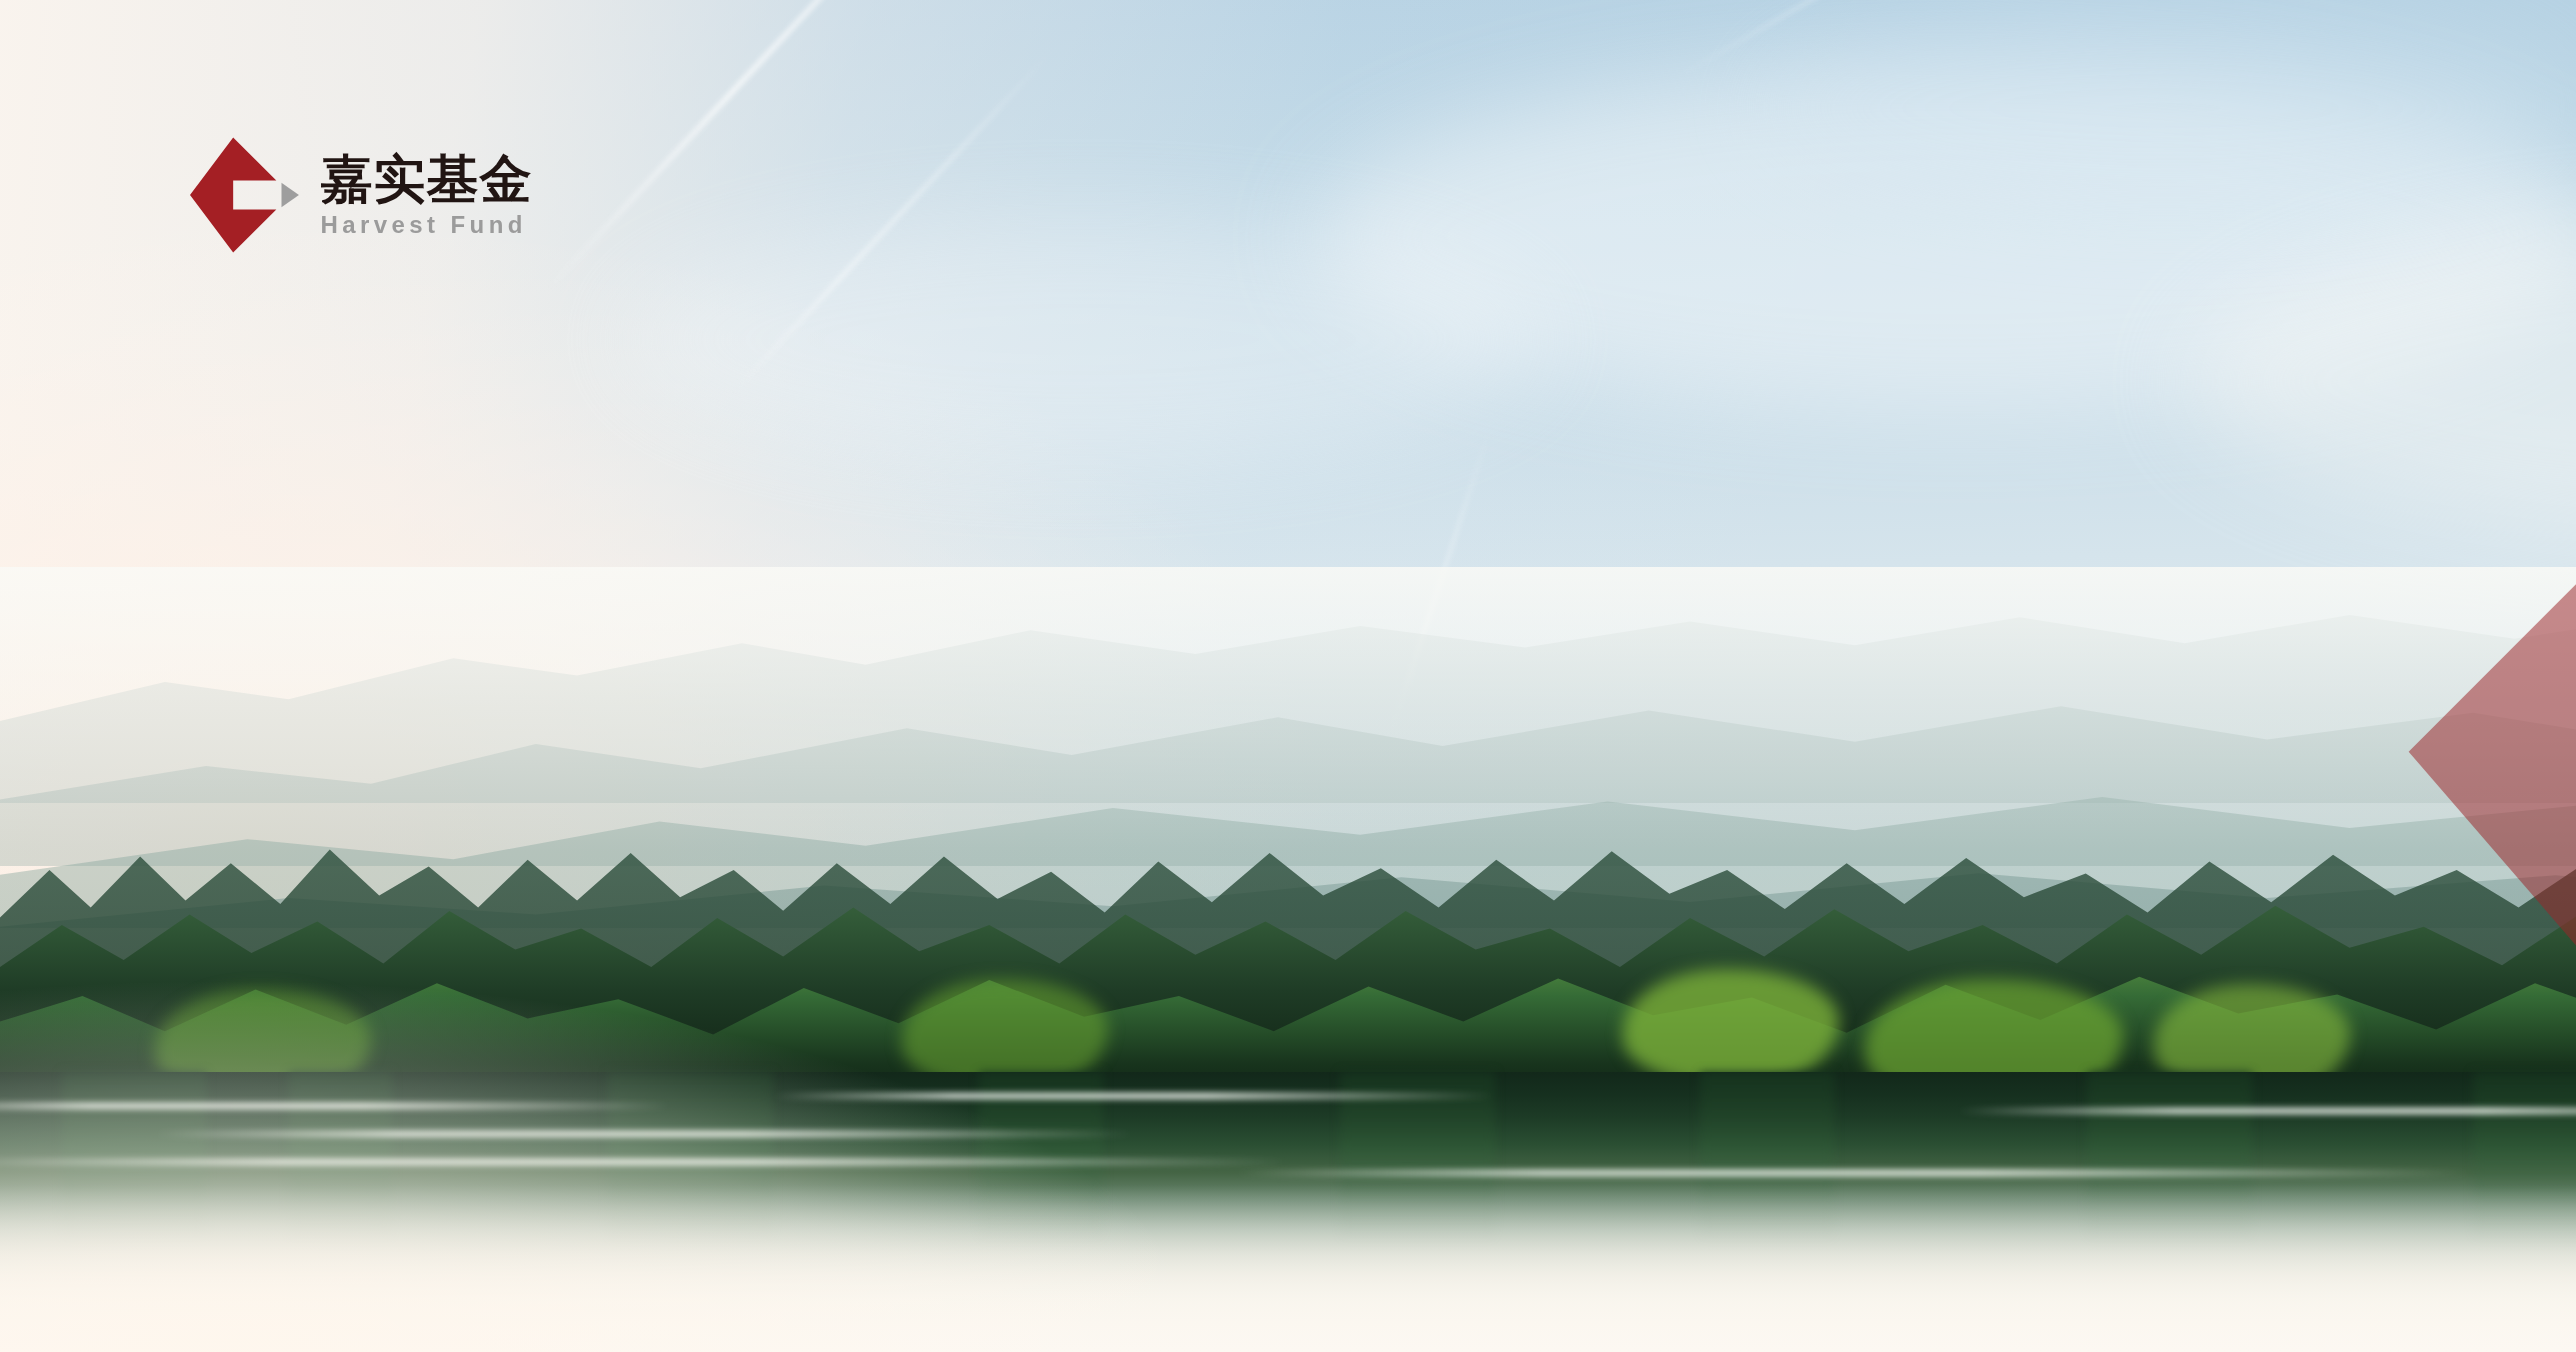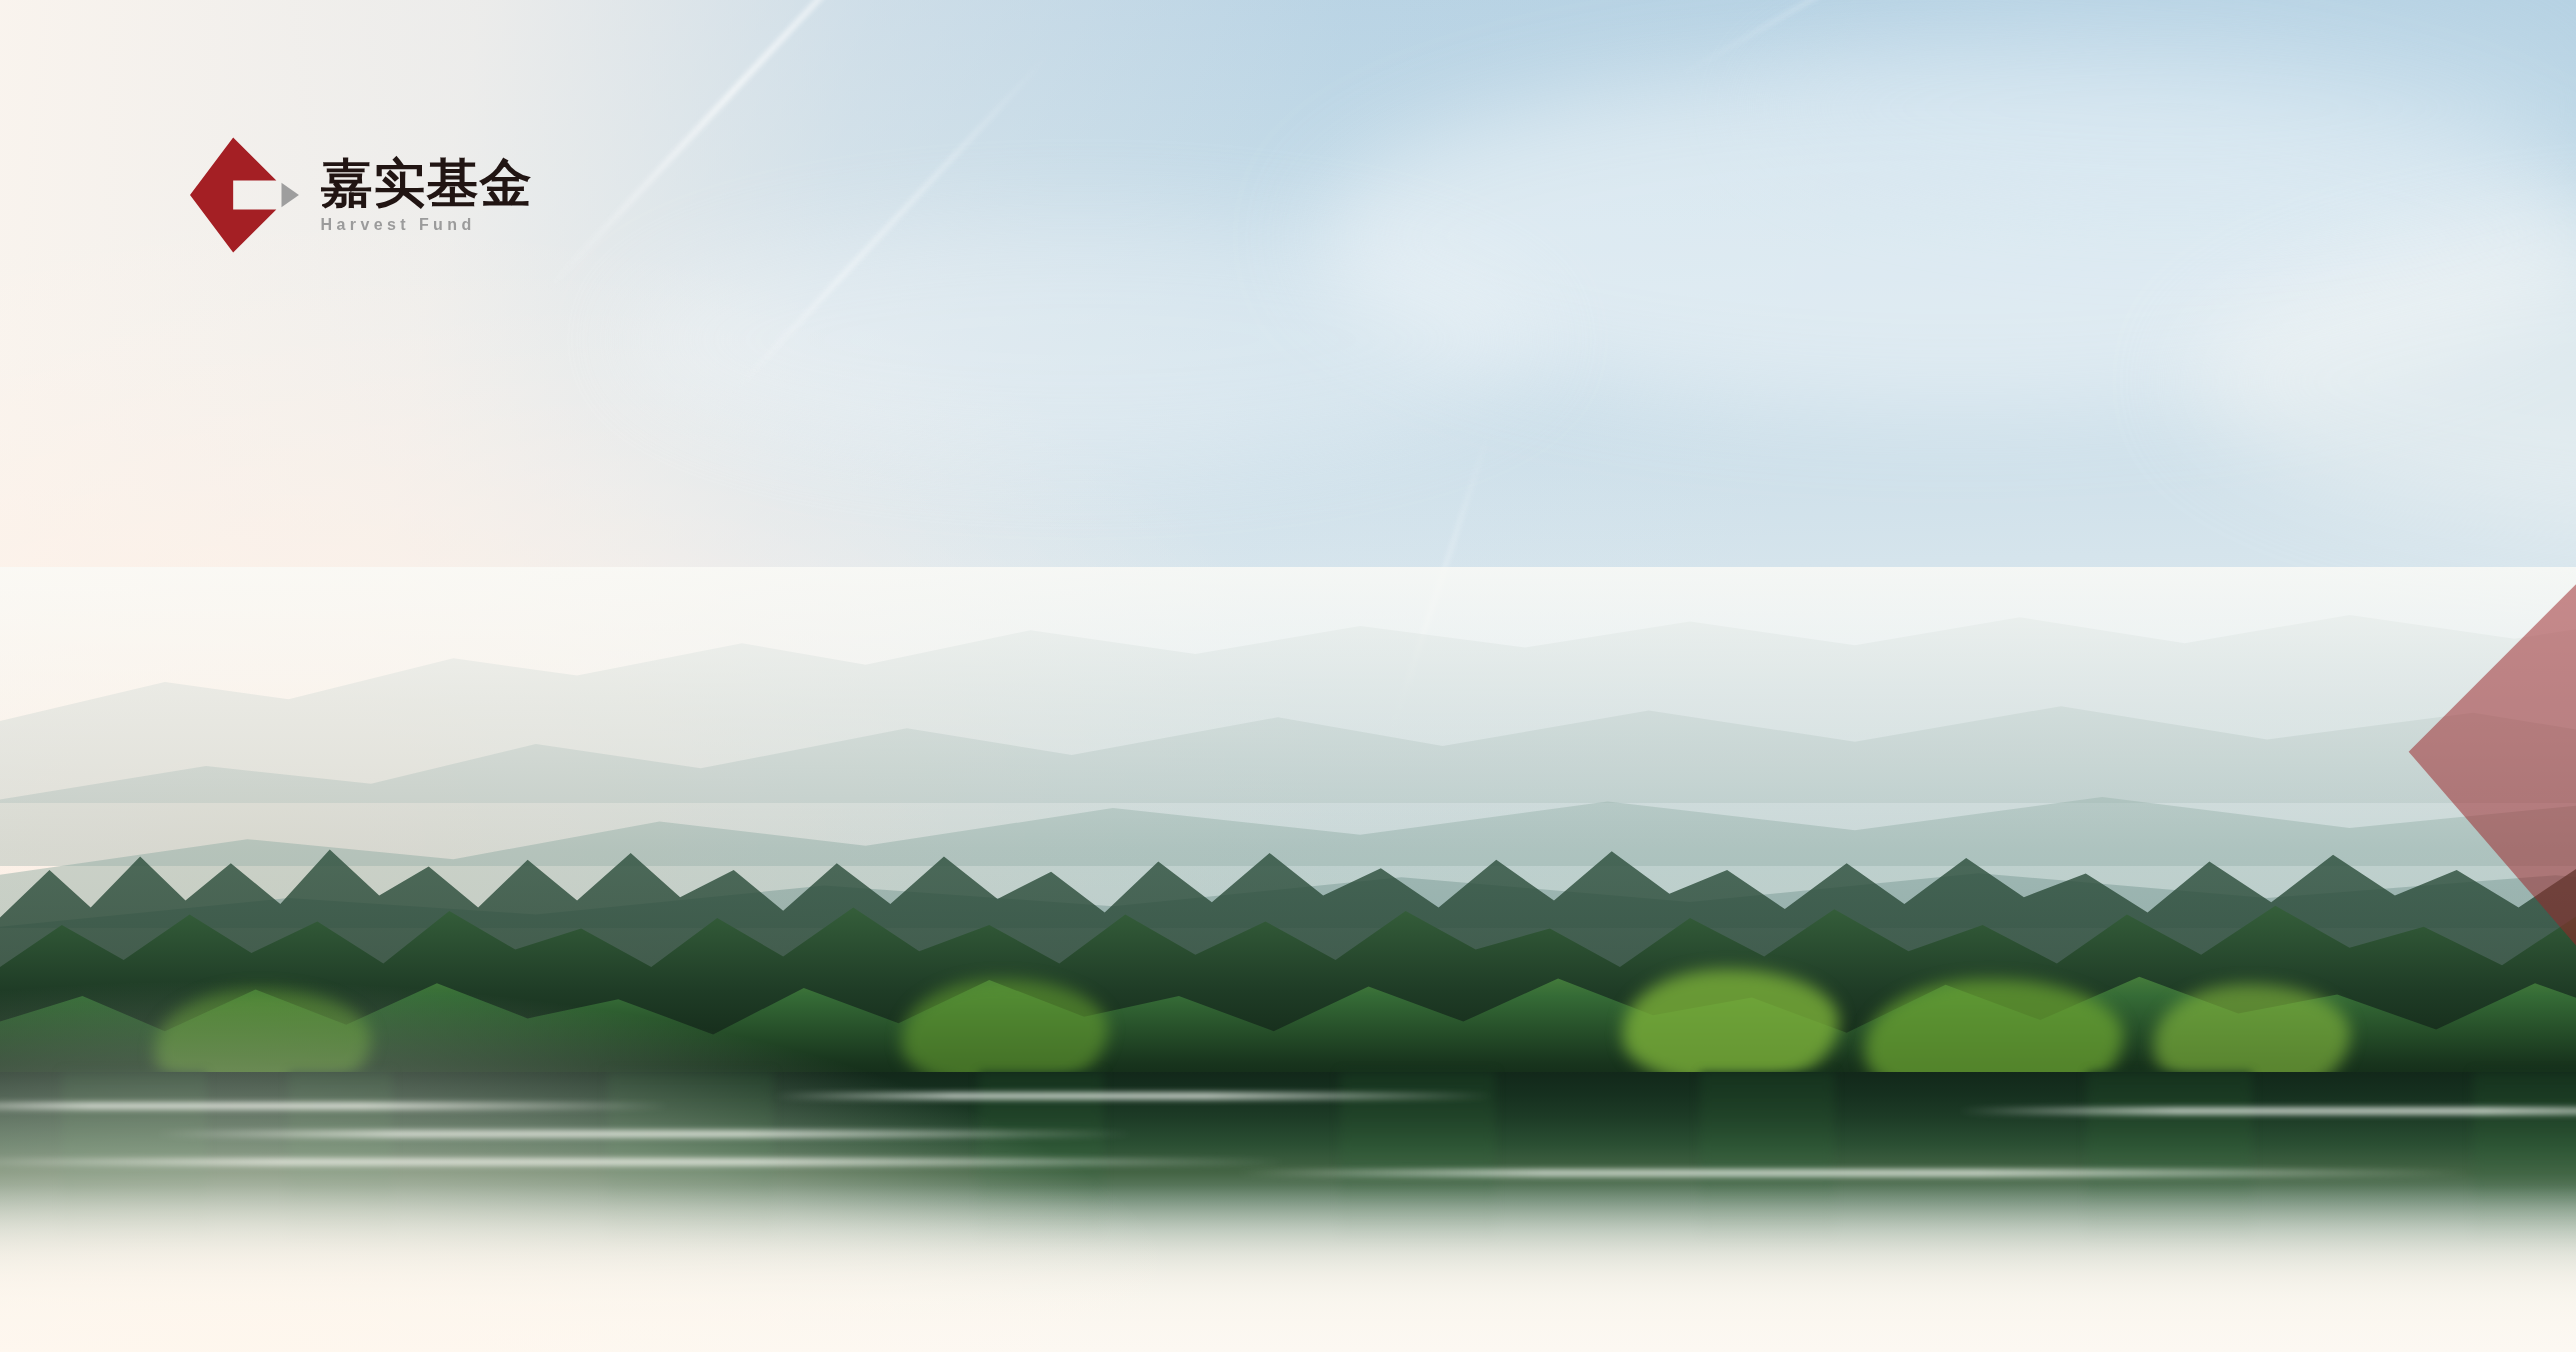--- a/index.html
+++ b/index.html
@@ -114,21 +114,21 @@
   .warm-bl{position:absolute;left:0;bottom:0;width:1855px;height:464px;
       background:radial-gradient(ellipse 1236px 464px at 12% 100%,rgba(255,246,236,0.75) 0%,rgba(255,248,240,0.30) 55%,rgba(255,255,255,0) 80%);}
 
   
   #brand{position:absolute;left:190px;top:135px;display:flex;align-items:center;gap:0px;}
   .mark{position:relative;width:111px;height:120px;flex:0 0 auto;}
   .mark svg{display:block;width:111px;height:120px;}
   .brand-text{margin-left:19.6px;display:flex;flex-direction:column;justify-content:center;}
   .brand-cn{font-size:52px;line-height:1.0;font-weight:bold;color:#211513;letter-spacing:1px;
             font-family:"DejaVu Sans","Liberation Sans",sans-serif;}
-  .brand-en{font-size:16px;line-height:1.0;font-weight:bold;color:#9b9b9b;letter-spacing:4.4px;margin-top:8.2px;}
+  .brand-en{font-size:24px;line-height:1.0;font-weight:bold;color:#9b9b9b;letter-spacing:4.4px;margin-top:8.2px;}
 
   
   #title-block{position:absolute;left:892px;top:268px;}
   .t-year{font-size:147px;line-height:0.92;color:#1b2c50;font-weight:300;letter-spacing:4.6px;
           font-family:"DejaVu Sans","Liberation Sans",sans-serif;
           transform:scaleX(0.80);transform-origin:left top;}
   .t-cn{margin-top:11.3px;font-size:109px;line-height:1.0;color:#1b2c50;font-weight:bold;letter-spacing:7.2px;
         font-family:"DejaVu Sans","Liberation Sans",sans-serif;
         transform:scaleX(0.92);transform-origin:left top;}
   .t-en{margin-top:24px;font-size:54px;line-height:1.0;color:#1b2c50;font-weight:normal;letter-spacing:6.2px;

